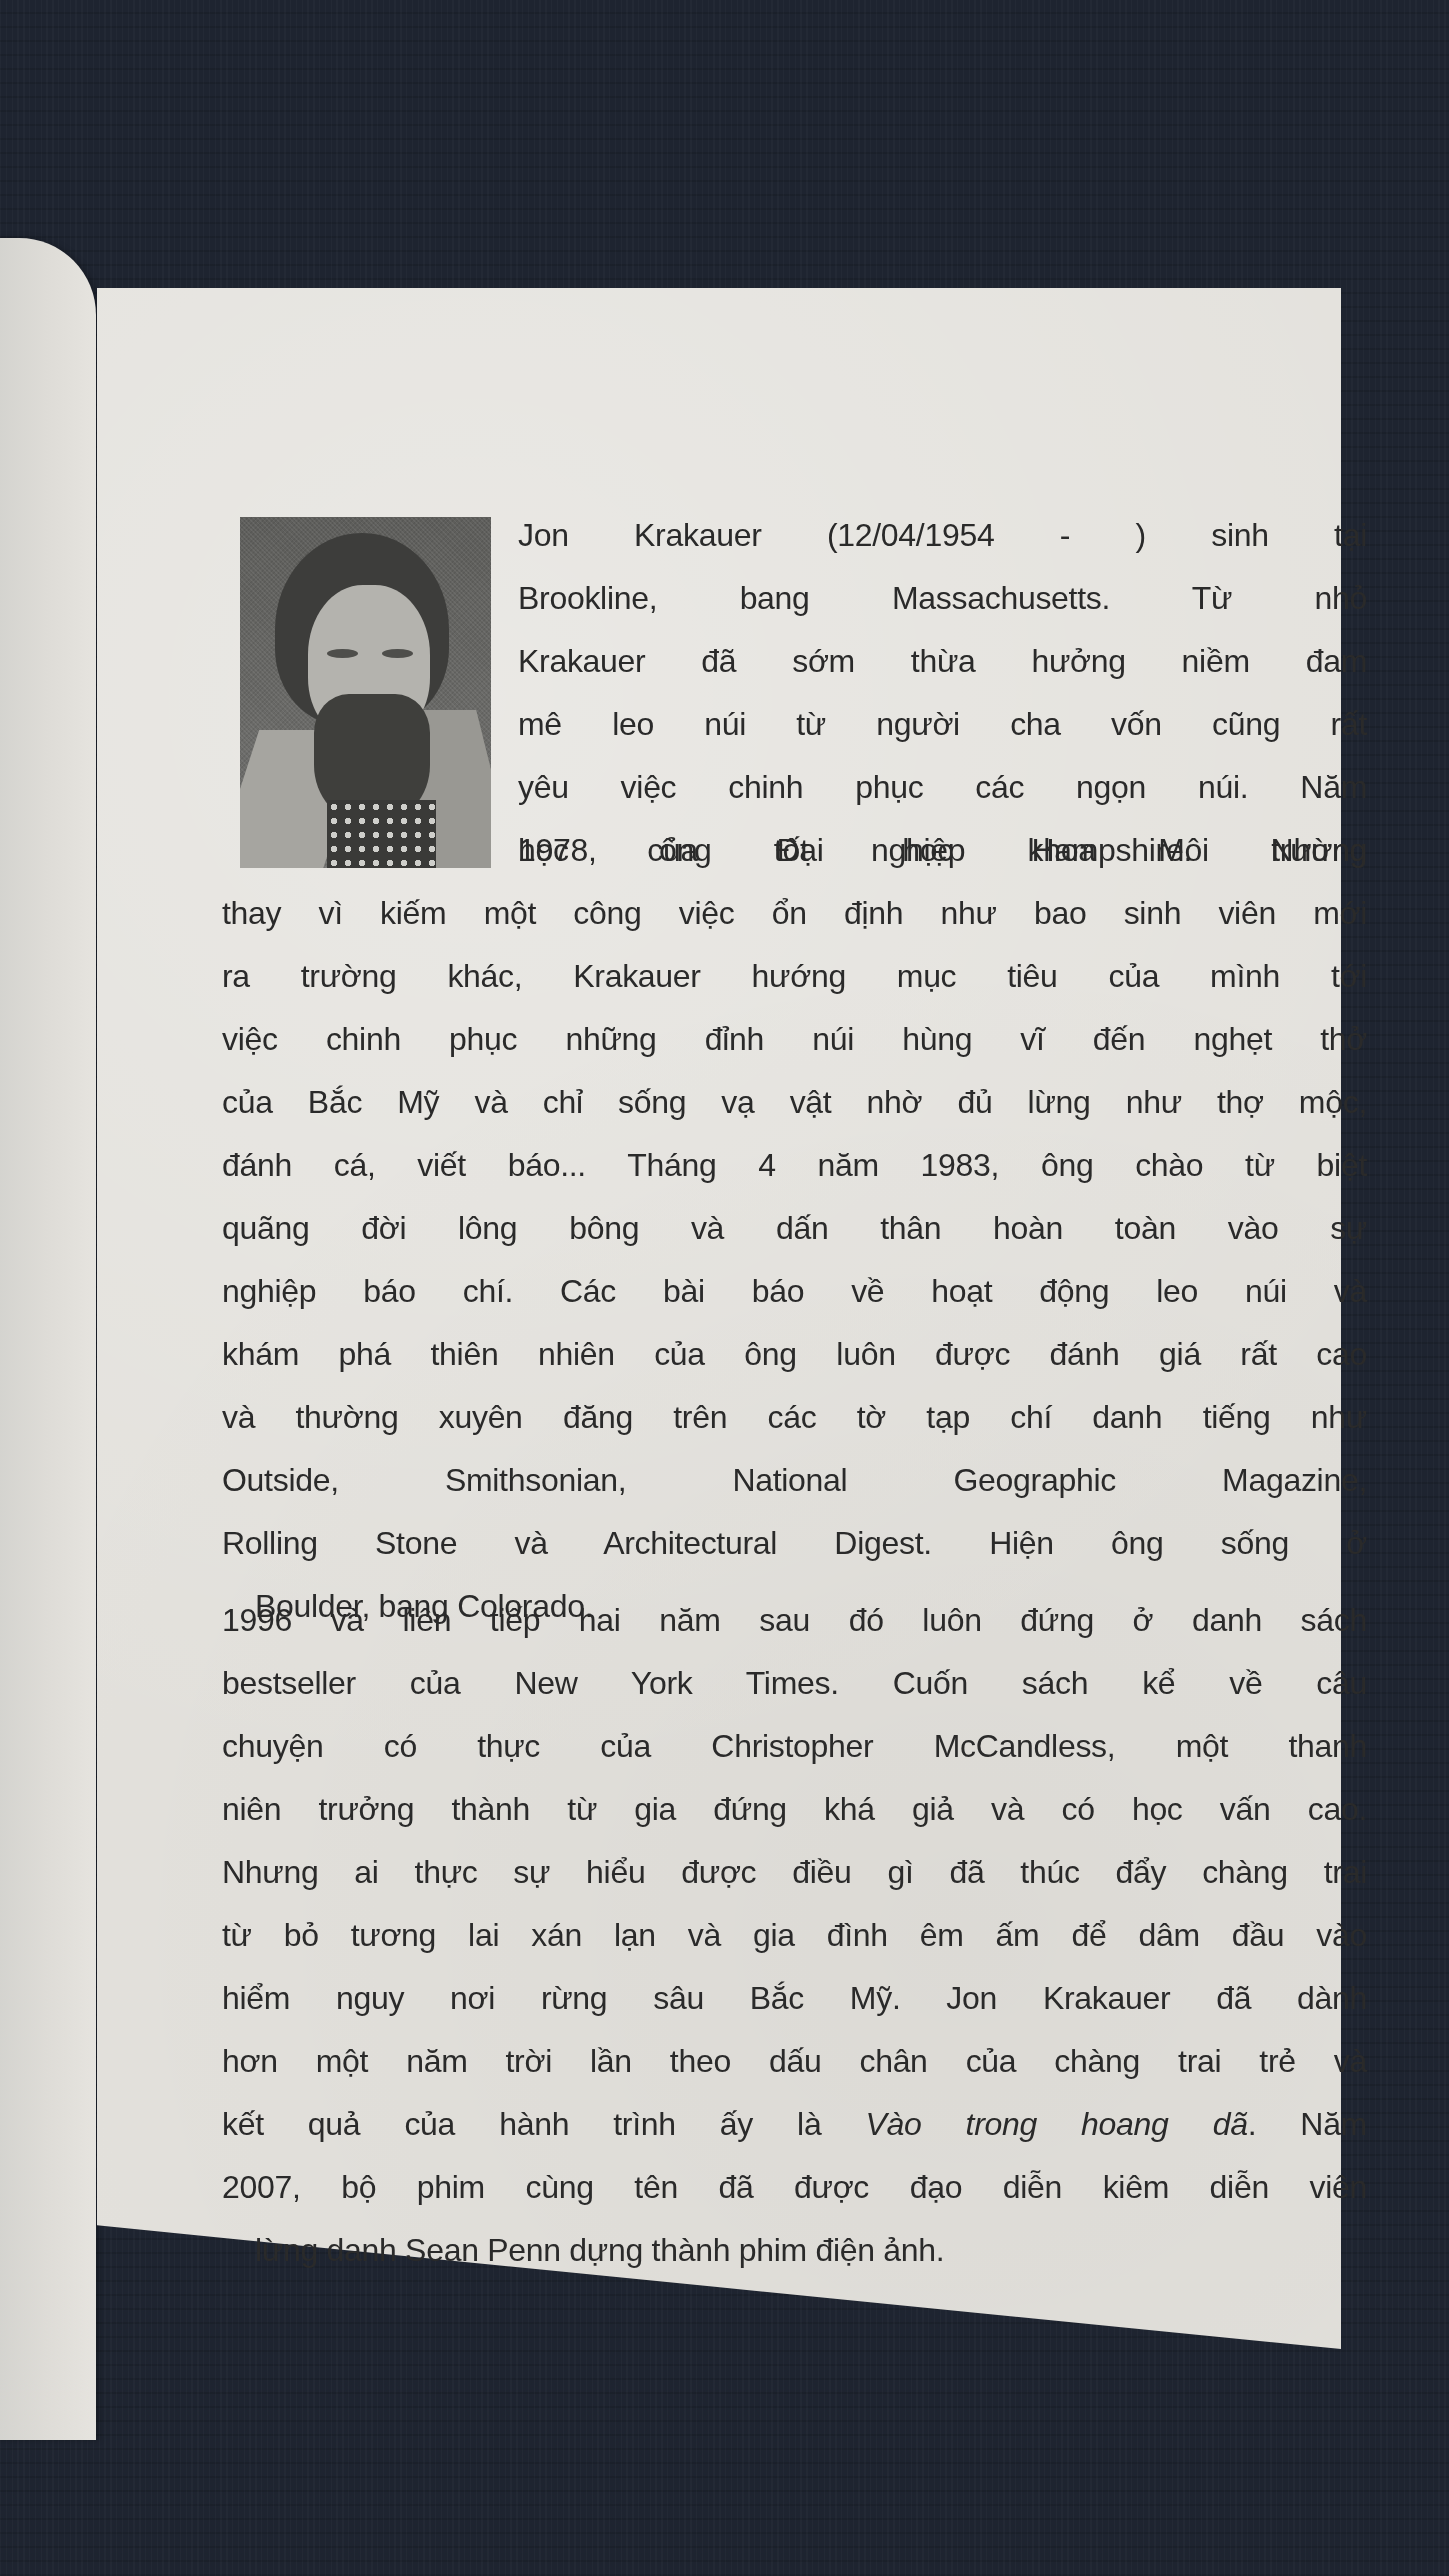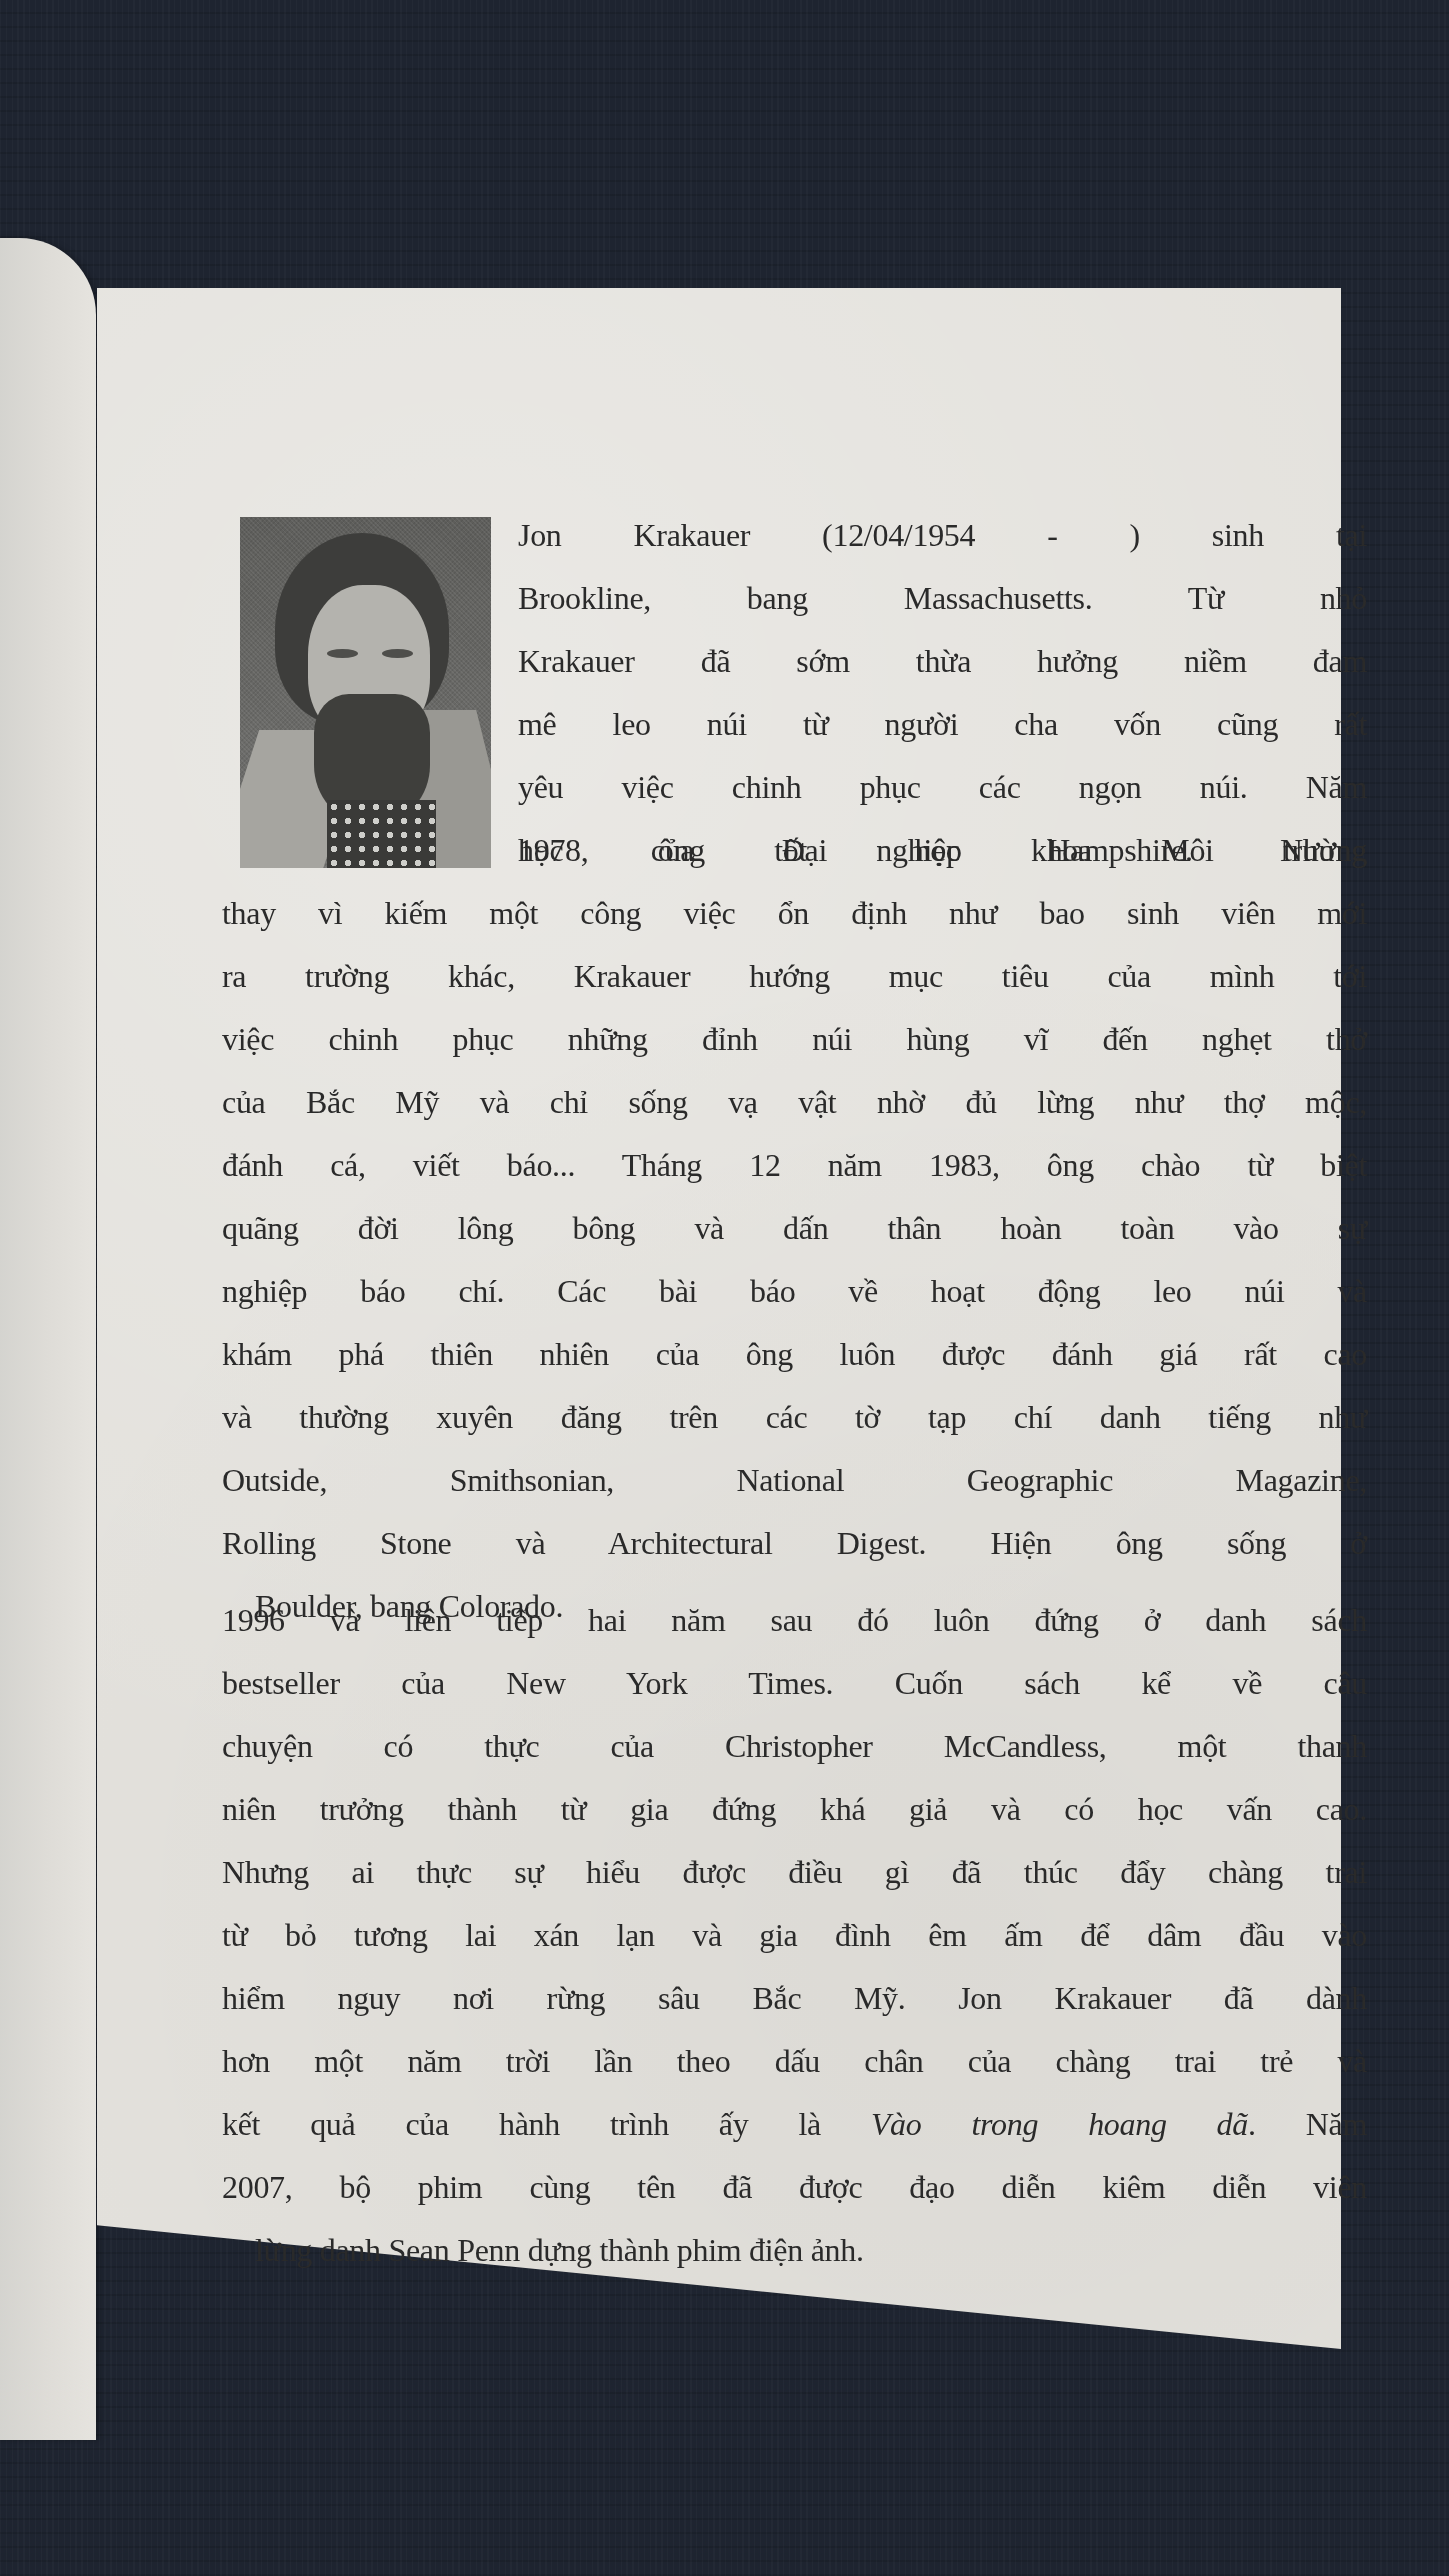--- a/index.html
+++ b/index.html
@@ -110,21 +110,20 @@
       font-family: "Liberation Sans", sans-serif;
       font-size: 32px;
       line-height: 63px;
       letter-spacing: -0.3px;
     }
     .text-block .line {
       display: block;
       white-space: nowrap;
       text-align: justify;
       text-align-last: justify;
-      font-family: Liberation Serif, serif;
     }
     .text-block .line.last {
       text-align-last: left;
       margin-left: 33px;
     }
     .text-block .line.indent {
       padding-left: 77px;
     }
     .text-block em {
       font-style: italic;
@@ -172,21 +171,21 @@
   <span class="line">yêu việc chinh phục các ngọn núi. Năm</span>
   <span class="line">1978, ông tốt nghiệp khoa Môi trường</span>
 </div>
 
 <div class="text-block full-width" style="top:819px;">
   <span class="line" style="margin-left:296px;">học của Đại học Hampshire. Nhưng</span>
   <span class="line">thay vì kiếm một công việc ổn định như bao sinh viên mới</span>
   <span class="line">ra trường khác, Krakauer hướng mục tiêu của mình tới</span>
   <span class="line">việc chinh phục những đỉnh núi hùng vĩ đến nghẹt thở</span>
   <span class="line">của Bắc Mỹ và chỉ sống vạ vật nhờ đủ lừng như thợ mộc,</span>
-  <span class="line">đánh cá, viết báo... Tháng 12 năm 1983, ông chào từ biệt</span>
+  <span class="line">đánh cá, viết báo... Tháng 4 năm 1983, ông chào từ biệt</span>
   <span class="line">quãng đời lông bông và dấn thân hoàn toàn vào sự</span>
   <span class="line">nghiệp báo chí. Các bài báo về hoạt động leo núi và</span>
   <span class="line">khám phá thiên nhiên của ông luôn được đánh giá rất cao</span>
   <span class="line">và thường xuyên đăng trên các tờ tạp chí danh tiếng như</span>
   <span class="line">Outside, Smithsonian, National Geographic Magazine,</span>
   <span class="line">Rolling Stone và Architectural Digest. Hiện ông sống ở</span>
   <span class="line last">Boulder, bang Colorado.</span>
 </div>
 
 <div class="text-block p2" style="top:1589px;">

